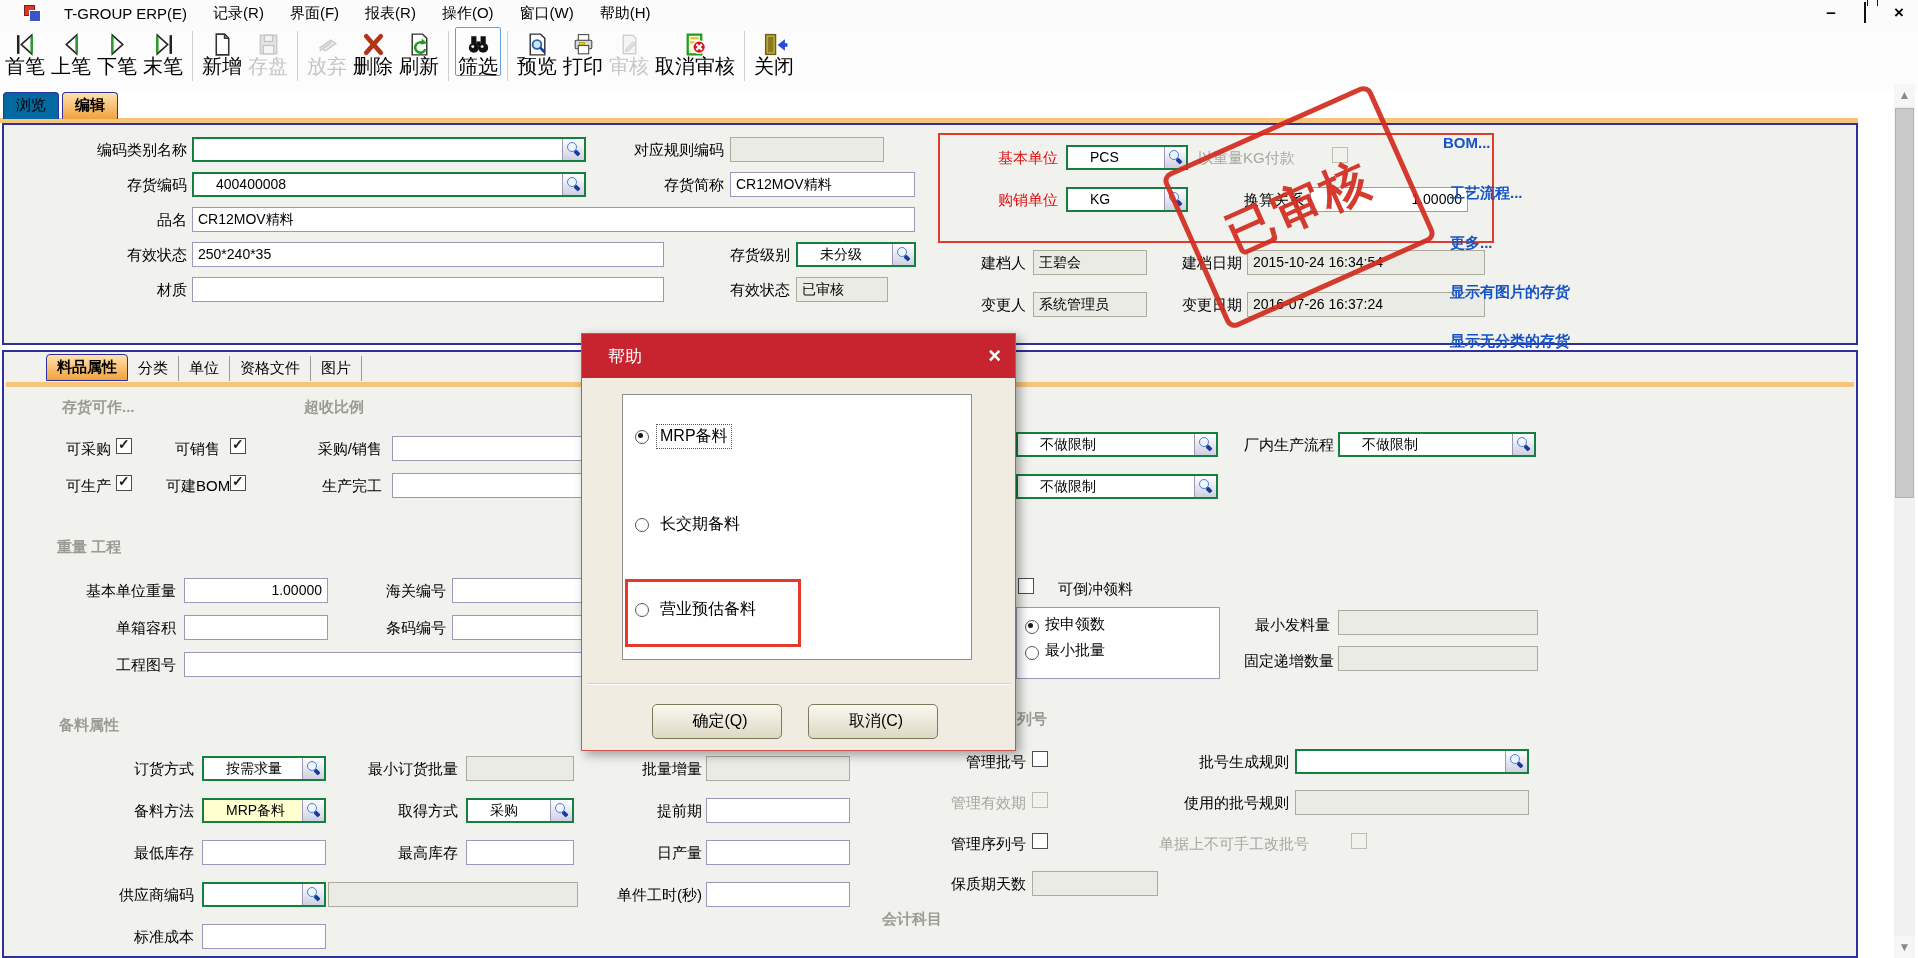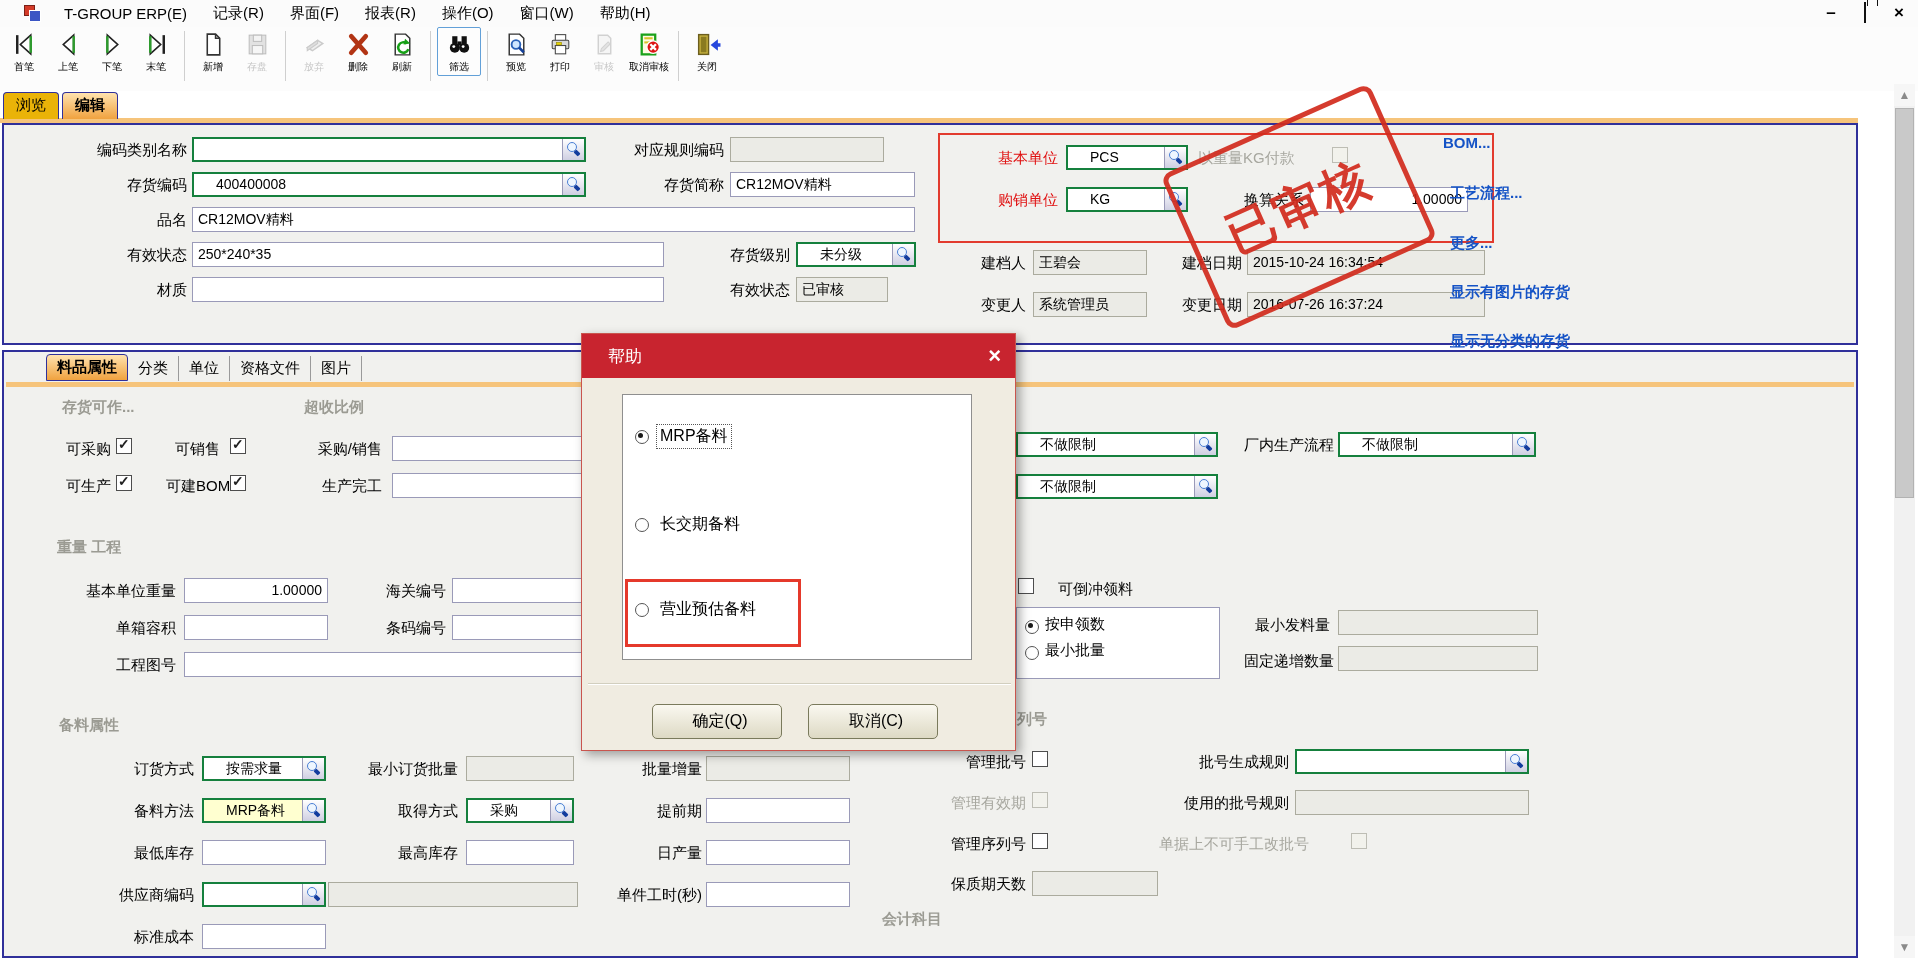--- a/index.html
+++ b/index.html
@@ -15,28 +15,28 @@
   .menu-item:first-of-type{padding-right:26px;}
   #wincontrols{position:absolute;right:10px;top:3px;display:flex;gap:16px;align-items:center;}
   .wc{font-size:17px;font-weight:bold;line-height:20px;width:18px;text-align:center;}
   .restore-glyph{position:relative;width:9px;height:8px;border:1.6px solid #111;margin-top:6px;}
   .restore-glyph::before{content:'';position:absolute;left:2px;top:-6px;width:9px;height:8px;border:1.6px solid #111;border-bottom:none;}
   
   #toolbar{position:absolute;left:0;top:27px;width:1918px;height:64px;background:#fcfcfc;display:flex;align-items:flex-start;padding-left:2px;box-sizing:border-box;}
   .tbtn{display:flex;flex-direction:column;align-items:center;min-width:38px;padding:3px 3px 1px;cursor:default;}
   .tbtn .ticon{height:28px;display:flex;align-items:center;justify-content:center;}
   .tbtn .ticon svg{width:27px;height:27px;}
-  .tbtn .tlabel{font-size:10px;white-space:nowrap;line-height:17px;}
+  .tbtn .tlabel{font-size:20px;white-space:nowrap;line-height:17px;}
   .tbtn.disabled{opacity:.5;filter:grayscale(1);}
   .tbtn.disabled .tlabel{color:#8f8f8f;}
   .tbtn.active{border:1.5px solid #62a0d8;background:#fdfdfd;border-radius:2px;padding:1.5px 2px 0;}
   .tsep{width:1px;background:#cfcfcf;height:50px;margin:4px 6px 0;}
   
   #maintabs{position:absolute;left:3px;top:92px;display:flex;gap:3px;z-index:2;}
-  .vtab{font-size:15px;padding:3px 12px 4px;border:1.6px solid #30309a;border-bottom:none;border-radius:4px 4px 0 0;background:#eab308;}
+  .vtab{font-size:15px;padding:3px 12px 4px;border:1.6px solid #30309a;border-bottom:none;border-radius:4px 4px 0 0;background:#0369a1;}
   .vtab.active{background:linear-gradient(#ffe2ae,#f0a23f);font-weight:bold;}
   .orange-strip{position:absolute;left:0;top:118px;width:1858px;height:5px;background:#f6c47b;}
   
   .panel{position:absolute;background:#f1f1ee;border:2px solid #30309a;box-sizing:border-box;}
   #toppanel{left:2px;top:123px;width:1856px;height:222px;}
   #bottompanel{left:2px;top:350px;width:1856px;height:608px;}
   
   .lbl{position:absolute;font-size:15px;text-align:right;white-space:nowrap;}
   .lbl.left{text-align:left;}
   .lbl.red{color:#e01010;}

